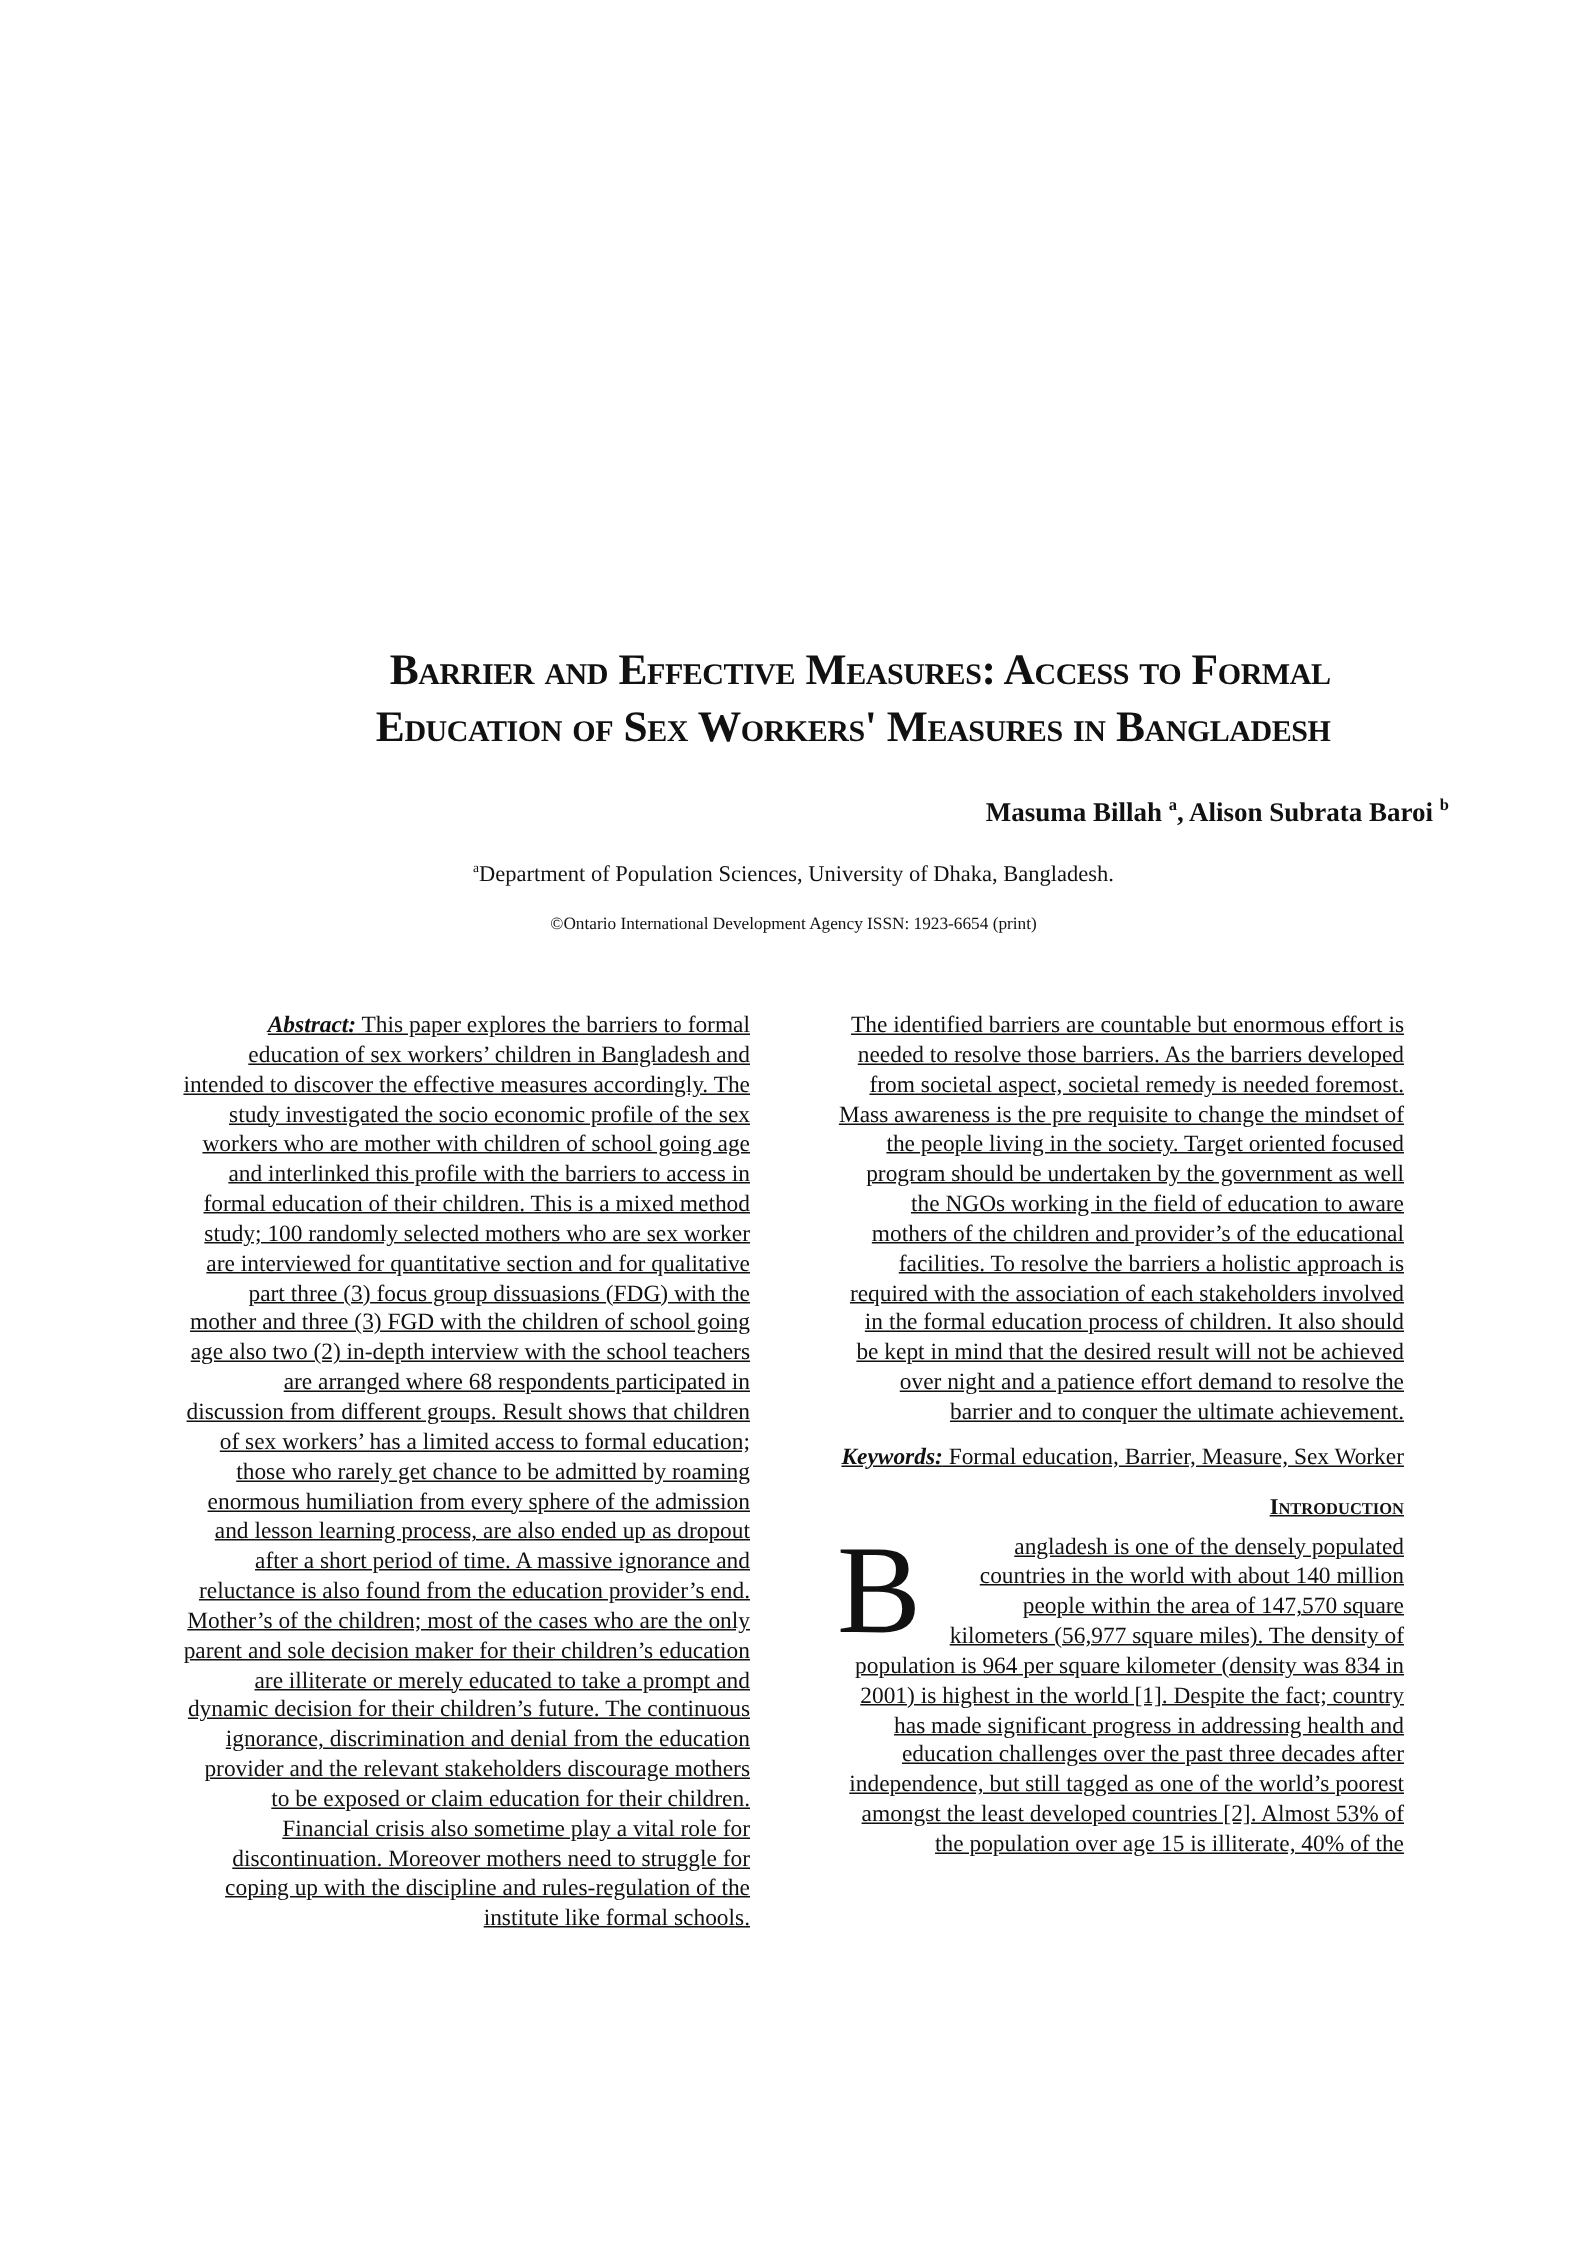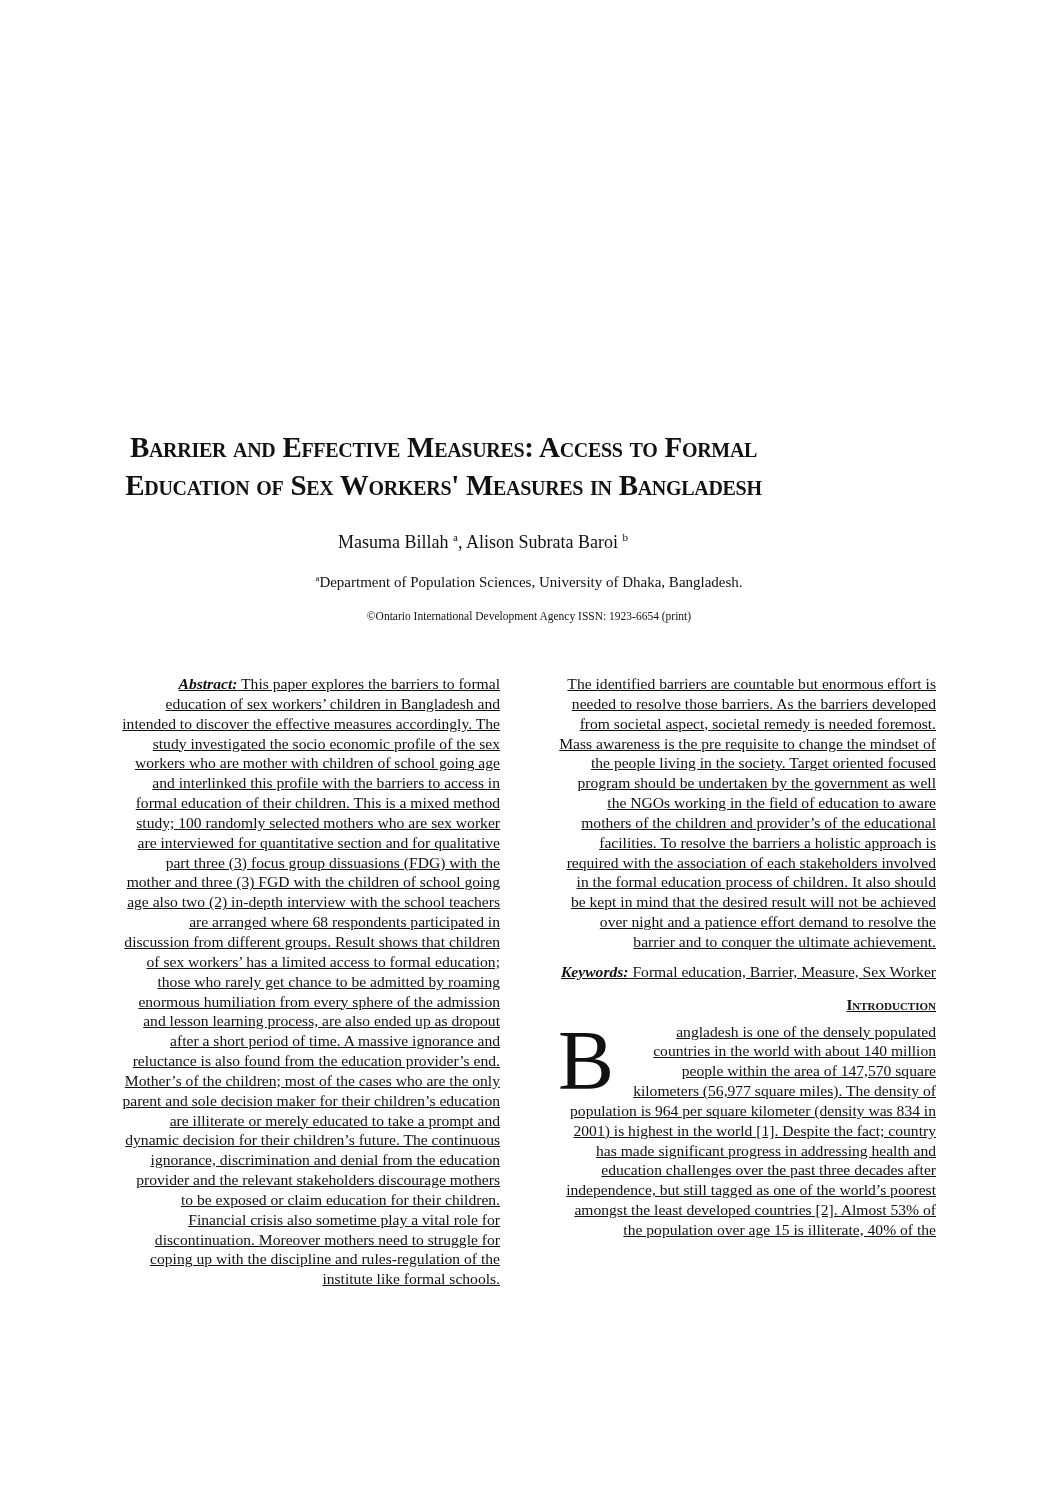--- a/index.html
+++ b/index.html
@@ -1,22 +1,22 @@
 <!DOCTYPE html>
 <html><head>
 <meta charset="utf-8">
 <style>
   html, body { margin:0; padding:0; background:#ffffff; }
   body { width:1058px; height:1497px; position:relative; overflow:hidden;
          font-family:"Liberation Serif","DejaVu Serif",serif; color:#111; }
-  .title { position:absolute; left:0; width:887px; top:428px; text-align:center;
+  .title { position:absolute; left:0; width:887px; top:428px; text-align:right;
            font-weight:bold; font-size:29px; line-height:38px; letter-spacing:-0.3px; }
   .title .sc { font-variant:small-caps; }
-  .authors { position:absolute; left:0; width:966px; top:526px; text-align:center;
-             font-weight:normal; font-size:18px; line-height:22px; }
+  .authors { position:absolute; left:0; width:966px; top:526px; text-align:right;
+             font-weight:bold; font-size:18px; line-height:22px; }
   .authors sup { font-size:11px; }
   .affil { position:absolute; left:0; width:1058px; top:568px; text-align:center;
            font-size:15px; line-height:20px; }
   .affil sup { font-size:9px; }
   .issn { position:absolute; left:0; width:1058px; top:608px; text-align:center;
           font-size:11.5px; line-height:17px; }
   .col { position:absolute; top:674px; width:378px; font-size:15.6px; line-height:19.85px;
          text-align:justify; hyphens:none;text-decoration:underline; }
   .col.left { left:122px; }
   .col.right { left:558px; }

